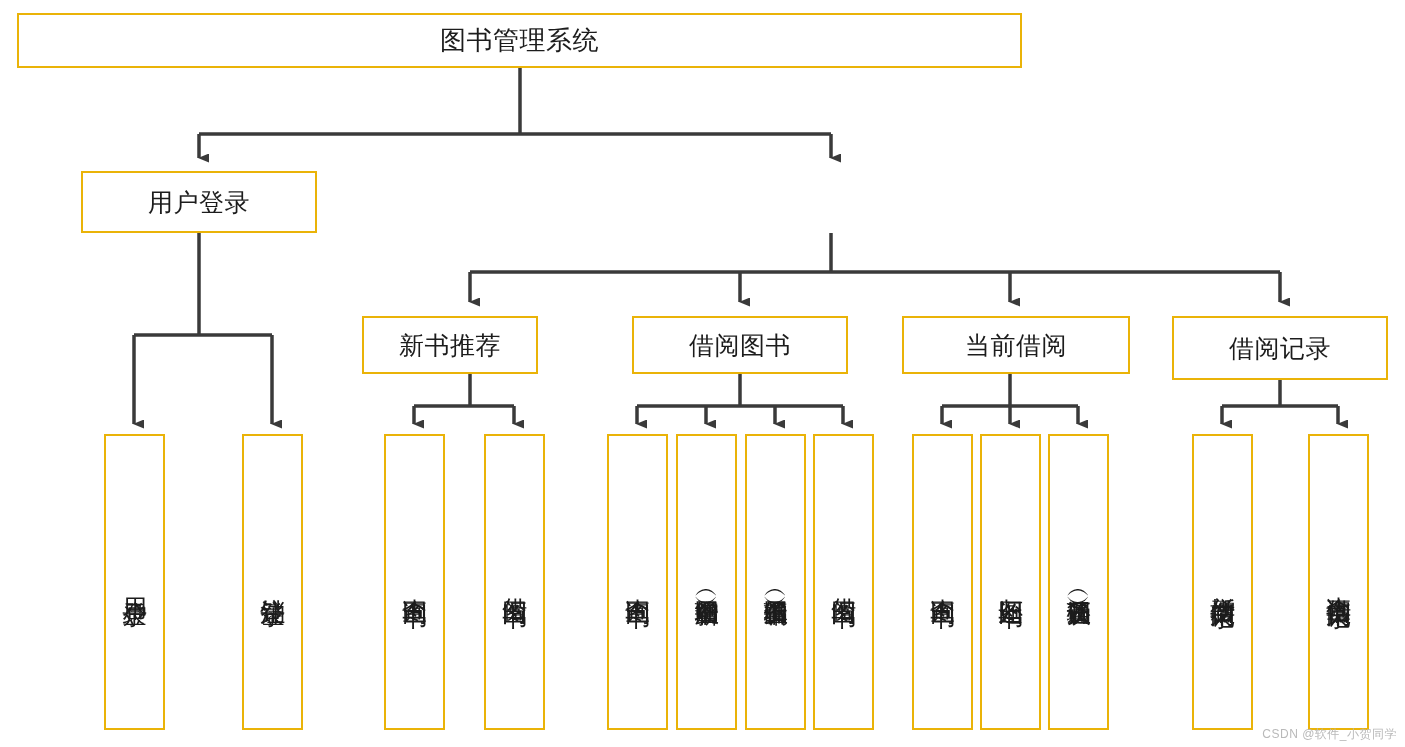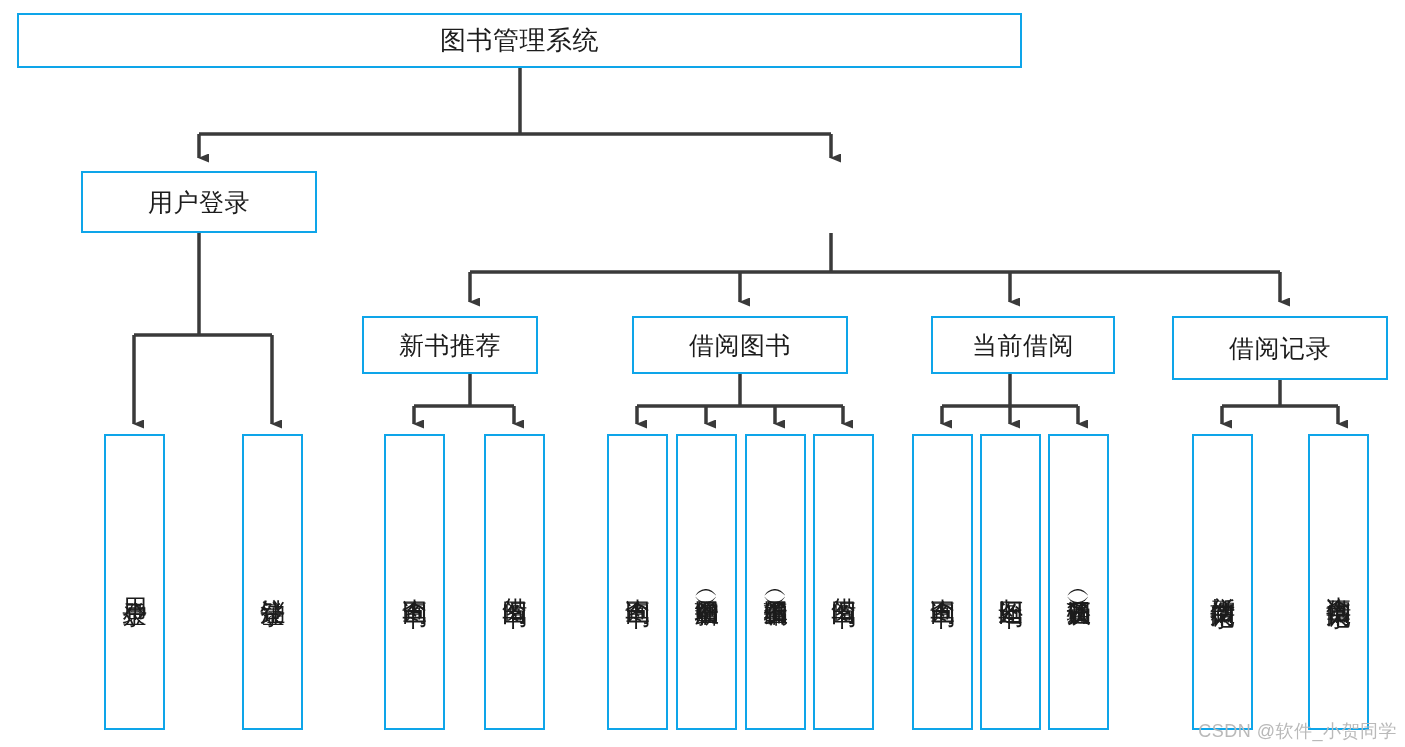--- a/index.html
+++ b/index.html
@@ -23,21 +23,21 @@
     left: 0;
     top: 0;
     width: 1405px;
     height: 747px;
     pointer-events: none;
   }
   .node {
     position: absolute;
     box-sizing: border-box;
     background: #ffffff;
-    border: 2px solid #0ea5e9;
+    border: 2px solid #eab308;
     display: flex;
     align-items: center;
     justify-content: center;
     color: #1c1c1c;
   }
   .node-label {
     display: block;
     line-height: 1.05;
     letter-spacing: 0.5px;
     white-space: nowrap;
@@ -65,21 +65,21 @@
     text-align: center;
   }
   .node.v.tight .node-label {
     font-size: 24px;
     letter-spacing: 0px;
   }
   #watermark {
     position: absolute;
     right: 8px;
     bottom: 4px;
-    font-size: 18px;
+    font-size: 12px;
     color: #b9b9b9;
     letter-spacing: 0.5px;
     white-space: nowrap;
     font-family: "Liberation Sans", "DejaVu Sans", sans-serif;
   }
 </style>
 </head>
 <body>
 
 <div id="diagram-root">
@@ -158,21 +158,21 @@
 
 
   <div class="node h" style="left:362px; top:316px; width:176px; height:58px;">
     <span class="node-label">新书推荐</span>
   </div>
 
   <div class="node h" style="left:632px; top:316px; width:216px; height:58px;">
     <span class="node-label">借阅图书</span>
   </div>
 
-  <div class="node h" style="left:902px; top:316px; width:184px; height:58px;margin-left:29px;">
+  <div class="node h" style="left:902px; top:316px; width:228px; height:58px;">
     <span class="node-label">当前借阅</span>
   </div>
 
   <div class="node h" style="left:1172px; top:316px; width:216px; height:64px;">
     <span class="node-label">借阅记录</span>
   </div>
 
   <div class="node v" style="left:104px; top:434px; width:61px; height:296px;">
     <span class="node-label">用户登录</span>
   </div>

